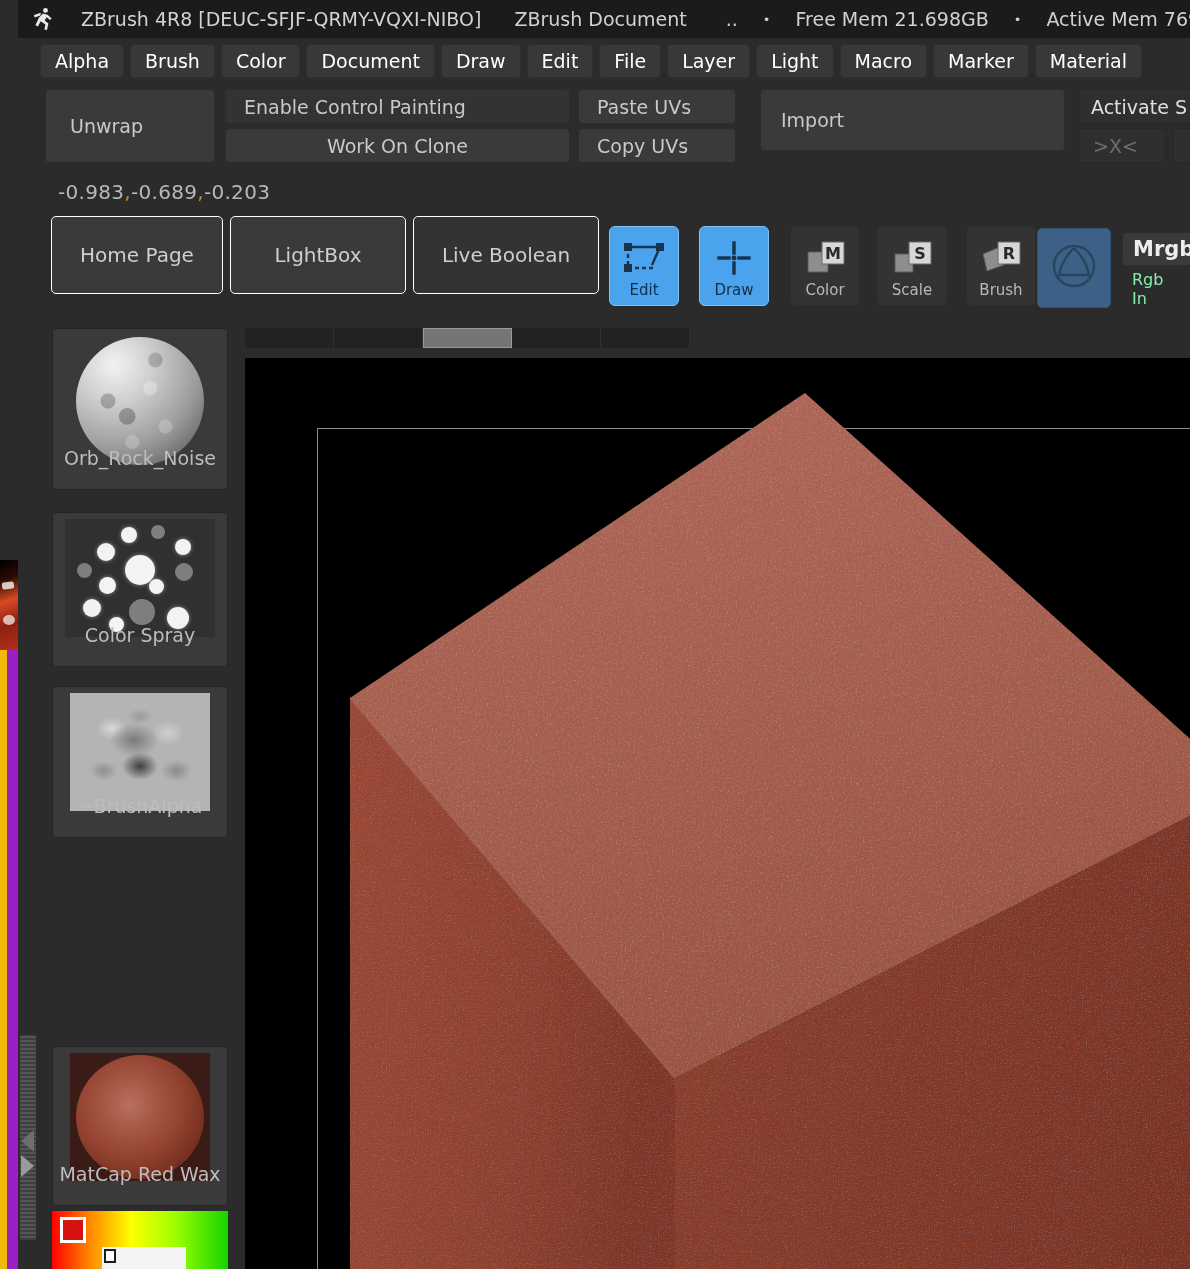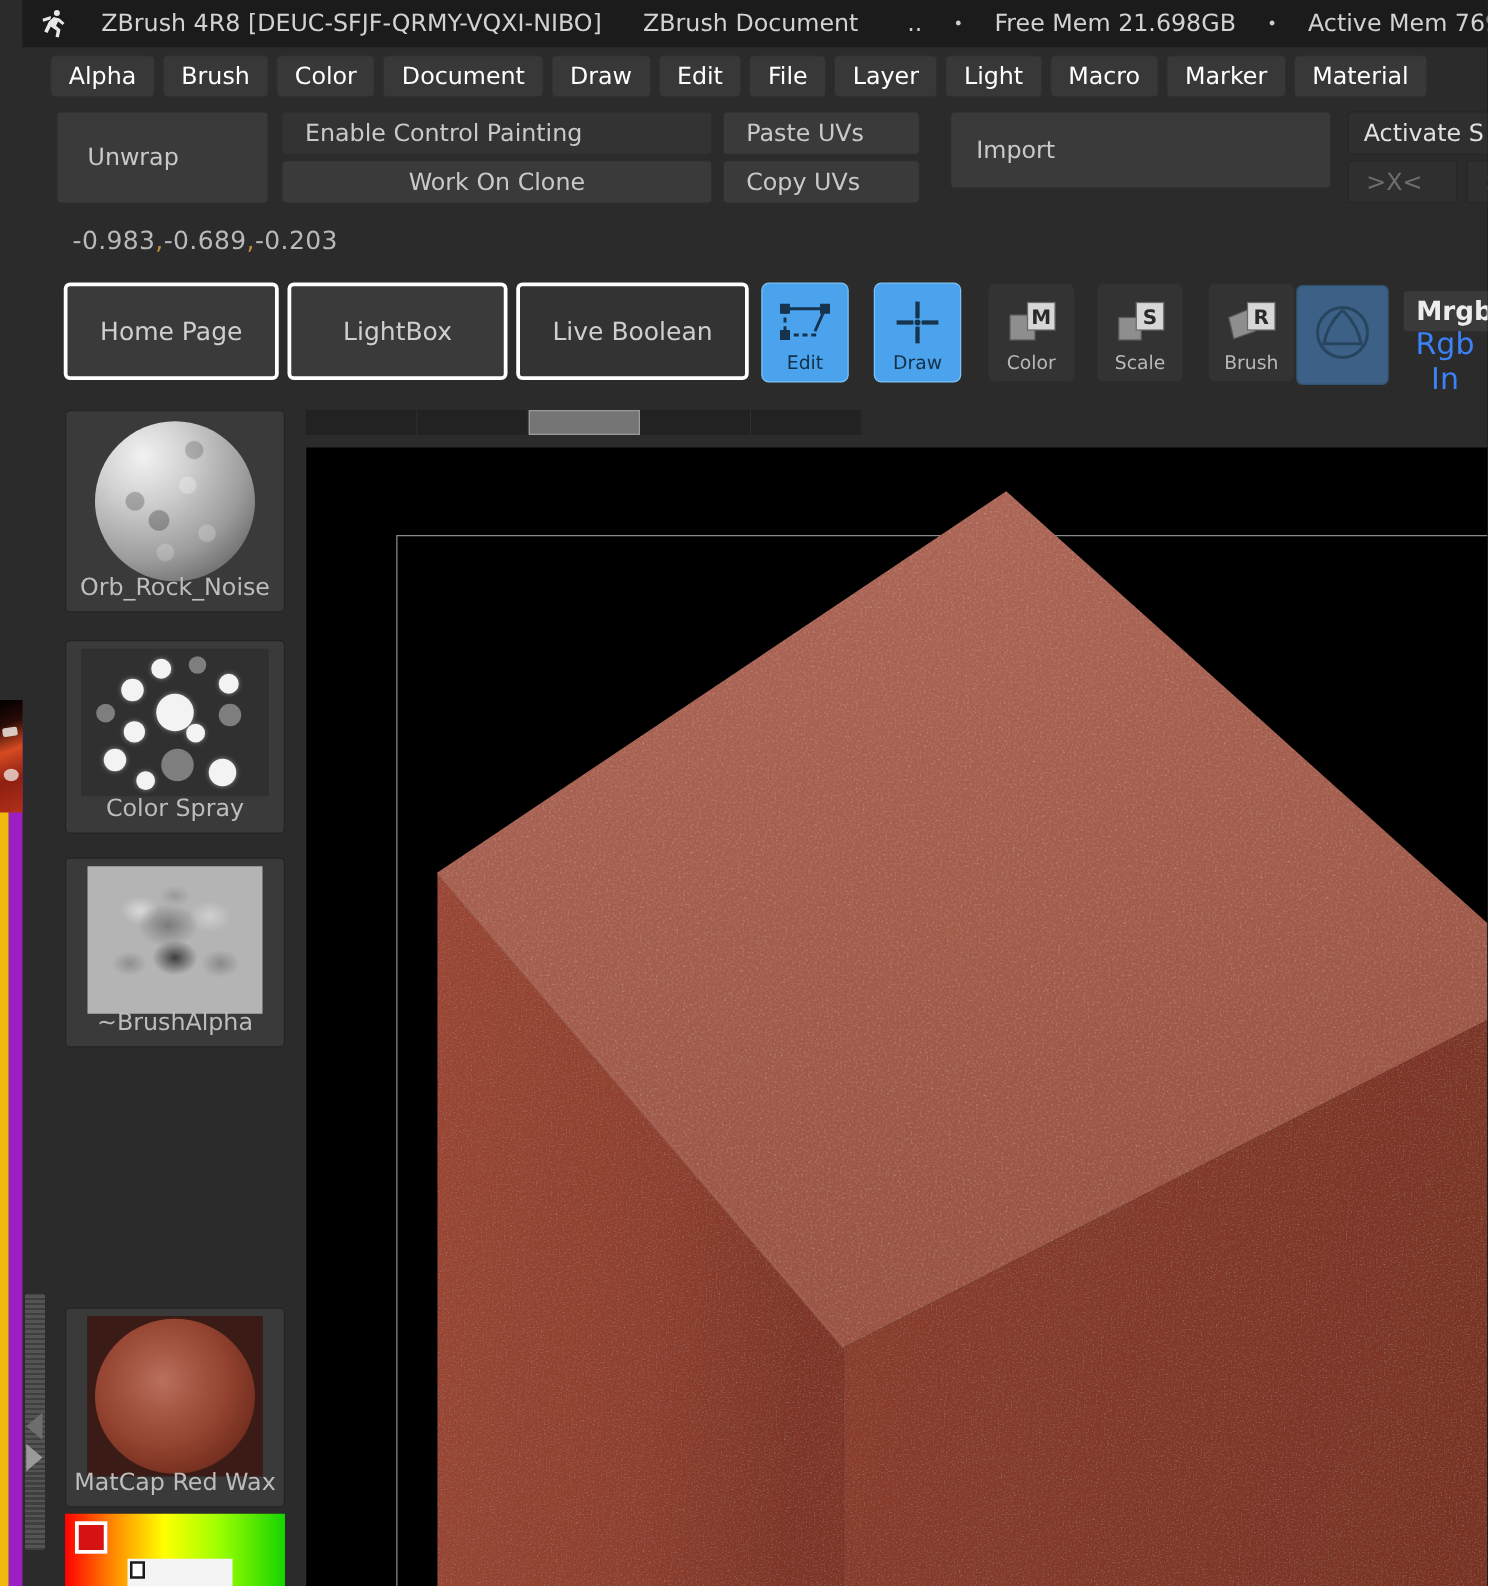--- a/index.html
+++ b/index.html
@@ -64,22 +64,22 @@
   .coords {
     position:absolute; left:18px; top:170px; right:0; height:44px;
     background:#2b2b2b; color:#b9b9b9; font-size:20px;
     display:flex; align-items:center; padding-left:40px; letter-spacing:.3px;
   }
   .coords .cm { color:#c08a3e; }
 
   
   .toolbar { position:absolute; left:18px; top:214px; right:0; height:106px; background:#2b2b2b; }
   .tbtn {
-    position:absolute; top:12px; height:78px;
-    background:#3a3a3a; color:#cfcfcf; border:3px solid #ffffff; border-radius:5px;
+    position:absolute; top:2px; height:78px;
+    background:#3a3a3a; color:#cfcfcf; border:1px solid #ffffff; border-radius:5px;
     display:flex; align-items:center; justify-content:center; font-size:20px;
   }
   #home-page    { left:33px;  width:172px; }
   #lightbox     { left:212px; width:176px; }
   #live-boolean { left:395px; width:186px; background:#333; }
 
   .sqbtn {
     position:absolute; top:12px; width:70px; height:80px; border-radius:6px;
     display:flex; flex-direction:column; align-items:center; justify-content:flex-end;
     padding-bottom:6px; font-size:15px;
@@ -92,35 +92,35 @@
 
   .mat-swatch {
     position:absolute; left:1037px; top:228px; width:74px; height:80px;
     background:#3d6186; border:1px solid #32536f; border-radius:5px;
     display:flex; align-items:center; justify-content:center;
   }
   #mrgb-lbl { position:absolute; left:1122px; top:232px; height:34px; padding:0 10px;
               background:#3a3a3a; border:1px solid #2d2d2d; border-radius:4px;
               color:#ededed; font-size:21px; font-weight:bold; display:flex; align-items:center; }
   #rgbint-lbl { position:absolute; left:1122px; top:272px; height:34px; padding:0 10px;
-              color:#3b82f6; font-size:24px; display:flex; align-items:center;text-align:center; }
+              color:#86efac; font-size:16px; display:flex; align-items:center; }
 
   
   .segbar { position:absolute; left:245px; top:328px; width:445px; height:20px;
             background:#1f1f1f; display:flex; }
   .seg { flex:1; background:#222222; border-right:1px solid #2f2f2f; }
   .seg.active { background:#757575; border:1px solid #9a9a9a; }
 
   
   .palette { position:absolute; left:46px; top:324px; width:188px; bottom:0; background:#2b2b2b; }
   .pal-item { position:absolute; left:6px; width:176px;
               background:#3a3a3a; border:1px solid #242424; border-radius:4px;
               overflow:hidden; }
   .pal-thumb { position:absolute; left:50%; transform:translateX(-50%); }
-  .pal-label { position:absolute; left:0; right:0; bottom:4px; height:30px;
+  .pal-label { position:absolute; left:0; right:0; bottom:16px; height:30px;
                color:#bdbdbd; font-size:19px; text-align:center; line-height:30px;
                white-space:nowrap; overflow:hidden; }
 
   #pal-alpha   { top:4px;   height:162px; }
   #pal-brush   { top:188px; height:155px; }
   #pal-balpha  { top:362px; height:152px; }
   #pal-btxtr   { top:542px; height:152px; }
   #pal-matcap  { top:722px; height:160px; }
 
   .sphere-rock { width:128px; height:128px; border-radius:50%; top:8px;

